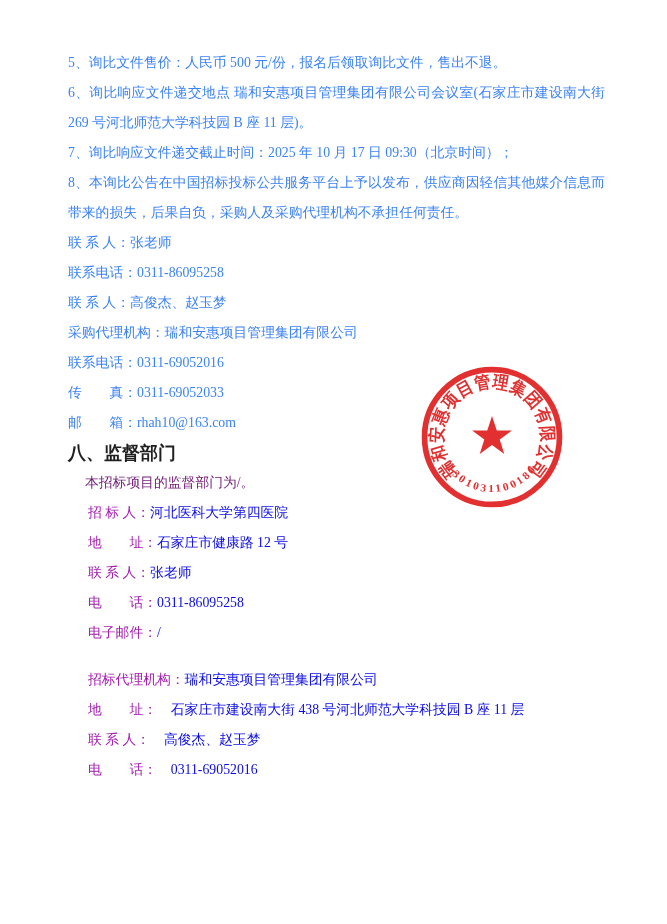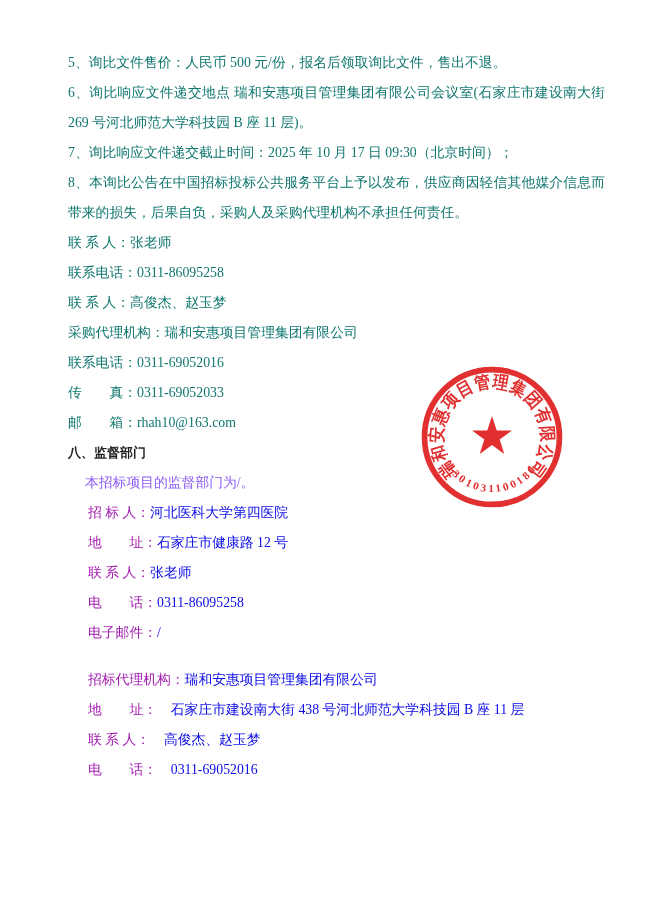--- a/index.html
+++ b/index.html
@@ -10,26 +10,26 @@
     position:relative;
     overflow:hidden;
   }
   .page { position:absolute; inset:0; background:#ffffff; }
   .content {
     position:absolute; left:68px; top:48px; width:537px;
     font-size:13.8px; line-height:30px;
     color:#0a0ae8;
   }
   .content p { margin:0; text-align:justify; }
-  p.blue  { color:#0f766e; }
+  p.blue  { color:#3b82f6; }
   h3.sec-heading {
-    margin:0; font-size:13px; line-height:30px;
+    margin:0; font-size:18px; line-height:30px;
     font-weight:bold; color:#1f1f1f; text-align:left;
   }
-  p.black-body { color:#8b5cf6; padding-left:17px; }
+  p.black-body { color:#701a75; padding-left:17px; }
   .contact-block .row { padding-left:20px; }
   .contact-block .lbl { color:#a21caf; }
   .contact-block .val { color:#0a0ae8; }
   .agency-block { margin-top:17px; }
   .stamp {
     position:absolute; left:416px; top:361px;
     width:152px; height:152px;
     opacity:0.93;
     pointer-events:none;
   }

